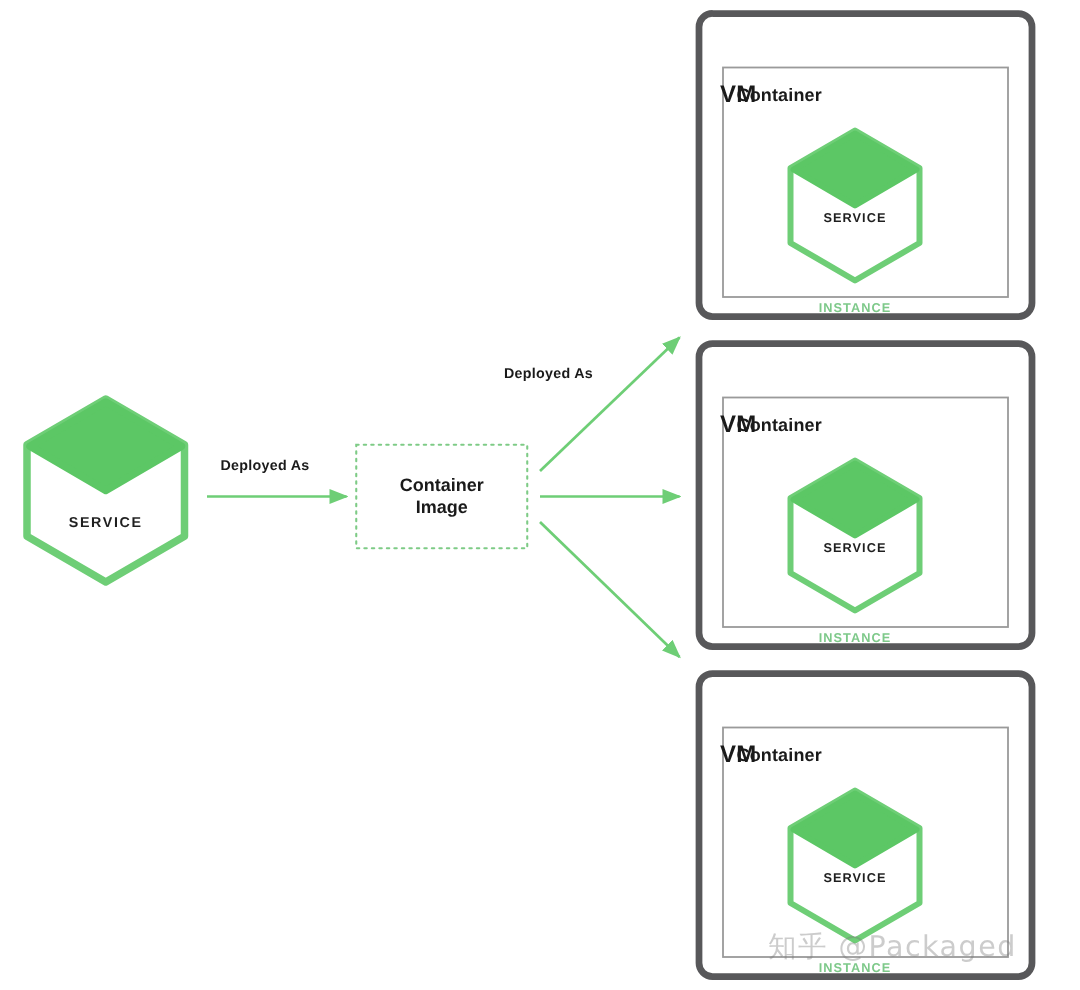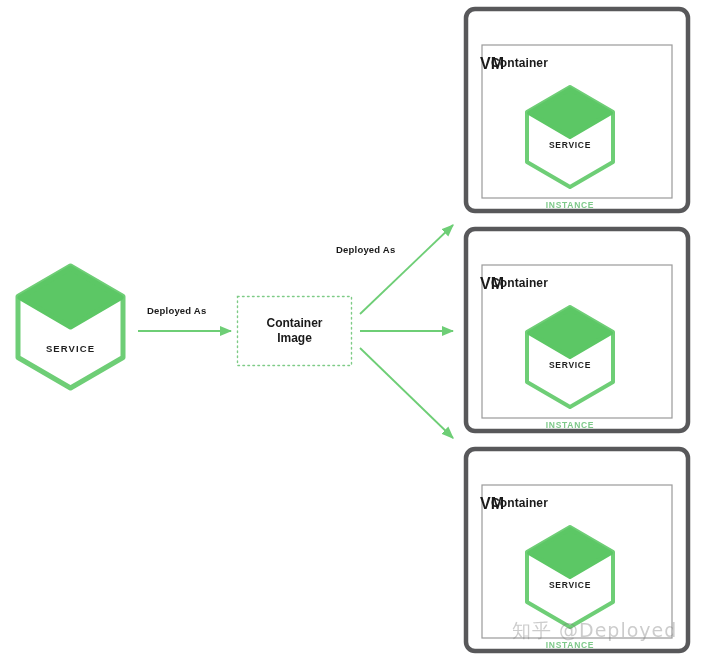--- a/index.html
+++ b/index.html
@@ -173,15 +173,15 @@
   <div class="label vm-label abs" style="left:480px; top:275px;">VM</div>
   <div class="label container-label abs" style="left:491px; top:276px;">Container</div>
   <div class="label hex-title abs" style="left:527px; top:360px; width:86px;">SERVICE</div>
   <div class="label hex-sub abs" style="left:527px; top:372px; width:86px;">INSTANCE</div>
 
   <div class="label vm-label abs" style="left:480px; top:495px;">VM</div>
   <div class="label container-label abs" style="left:491px; top:496px;">Container</div>
   <div class="label hex-title abs" style="left:527px; top:580px; width:86px;">SERVICE</div>
   <div class="label hex-sub abs" style="left:527px; top:592px; width:86px;">INSTANCE</div>
 
-  <div class="watermark">知乎 @Deployed</div>
+  <div class="watermark">知乎 @Packaged</div>
 
 </div>
 
 </body></html>

